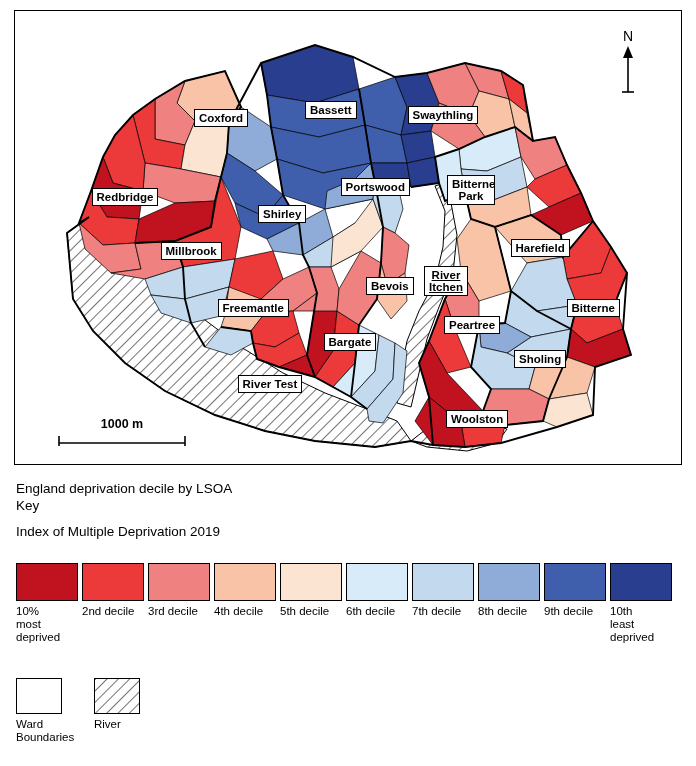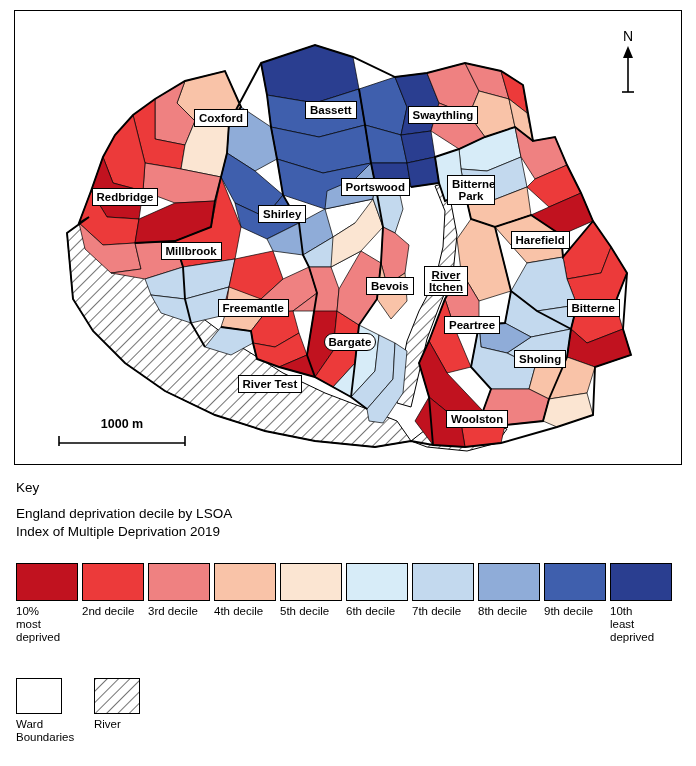--- a/index.html
+++ b/index.html
@@ -289,27 +289,27 @@
     </svg>
 
     <div class="ward-label" style="left: 179px; top: 98px;">Coxford</div>
     <div class="ward-label" style="left: 290px; top: 90px;">Bassett</div>
     <div class="ward-label" style="left: 392.5px; top: 95px;">Swaythling</div>
     <div class="ward-label" style="left: 76.5px; top: 177px;">Redbridge</div>
     <div class="ward-label" style="left: 243px; top: 194px;">Shirley</div>
     <div class="ward-label" style="left: 325.5px; top: 167px;">Portswood</div>
     <div class="ward-label two-line" style="left: 432px; top: 164px;">Bitterne Park</div>
     <div class="ward-label" style="left: 145.5px; top: 231px;">Millbrook</div>
-    <div class="ward-label" style="left: 495.5px; top: 220px;">Harefield</div>
+    <div class="ward-label" style="left: 495.5px; top: 228px;">Harefield</div>
     <div class="ward-label" style="left: 351px; top: 266px;">Bevois</div>
     <div class="ward-label two-line" style="left: 409px; top: 255px; width: 44px; text-decoration: underline;">River Itchen</div>
     <div class="ward-label" style="left: 202.5px; top: 288px;">Freemantle</div>
     <div class="ward-label" style="left: 429px; top: 305px;">Peartree</div>
     <div class="ward-label" style="left: 551.5px; top: 288px;">Bitterne</div>
-    <div class="ward-label" style="left: 308.5px; top: 322px; border-radius: 9px;">Bargate</div>
+    <div class="ward-label" style="left: 308.5px; top: 322px;">Bargate</div>
     <div class="ward-label" style="left: 499px; top: 339px;">Sholing</div>
     <div class="ward-label" style="left: 222.5px; top: 364px;">River Test</div>
     <div class="ward-label" style="left: 431px; top: 399px;">Woolston</div>
 
     <div id="north-arrow">
       <div class="n-letter">N</div>
       <svg width="30" height="52" viewBox="0 0 30 52">
         <line x1="15" y1="6" x2="15" y2="48" stroke="#000" stroke-width="1.6"></line>
         <polygon points="15,2 10,14 20,14" fill="#000"></polygon>
         <line x1="9" y1="48" x2="21" y2="48" stroke="#000" stroke-width="1.6"></line>
@@ -320,22 +320,22 @@
       <div class="scale-text">1000 m</div>
       <svg width="130" height="12" viewBox="0 0 130 12">
         <line x1="2" y1="8" x2="128" y2="8" stroke="#000" stroke-width="1.6"></line>
         <line x1="2" y1="1" x2="2" y2="11" stroke="#000" stroke-width="1.6"></line>
         <line x1="128" y1="1" x2="128" y2="11" stroke="#000" stroke-width="1.6"></line>
       </svg>
     </div>
   </div>
 
   <div id="key-area">
+    <div id="key-sub1">England deprivation decile by LSOA</div>
     <div id="key-title">Key</div>
-    <div id="key-sub1">England deprivation decile by LSOA</div>
     <div id="key-sub2">Index of Multiple Deprivation 2019</div>
   </div>
 
   <div id="swatch-row">
     <div class="swatch" style="left: 0px; width: 62px; background: rgb(193, 18, 31);"></div>
     <div class="swatch" style="left: 66px; width: 62px; background: rgb(236, 58, 58);"></div>
     <div class="swatch" style="left: 132px; width: 62px; background: rgb(239, 129, 129);"></div>
     <div class="swatch" style="left: 198px; width: 62px; background: rgb(249, 195, 168);"></div>
     <div class="swatch" style="left: 264px; width: 62px; background: rgb(251, 229, 210);"></div>
     <div class="swatch" style="left: 330px; width: 62px; background: rgb(215, 236, 248);"></div>

